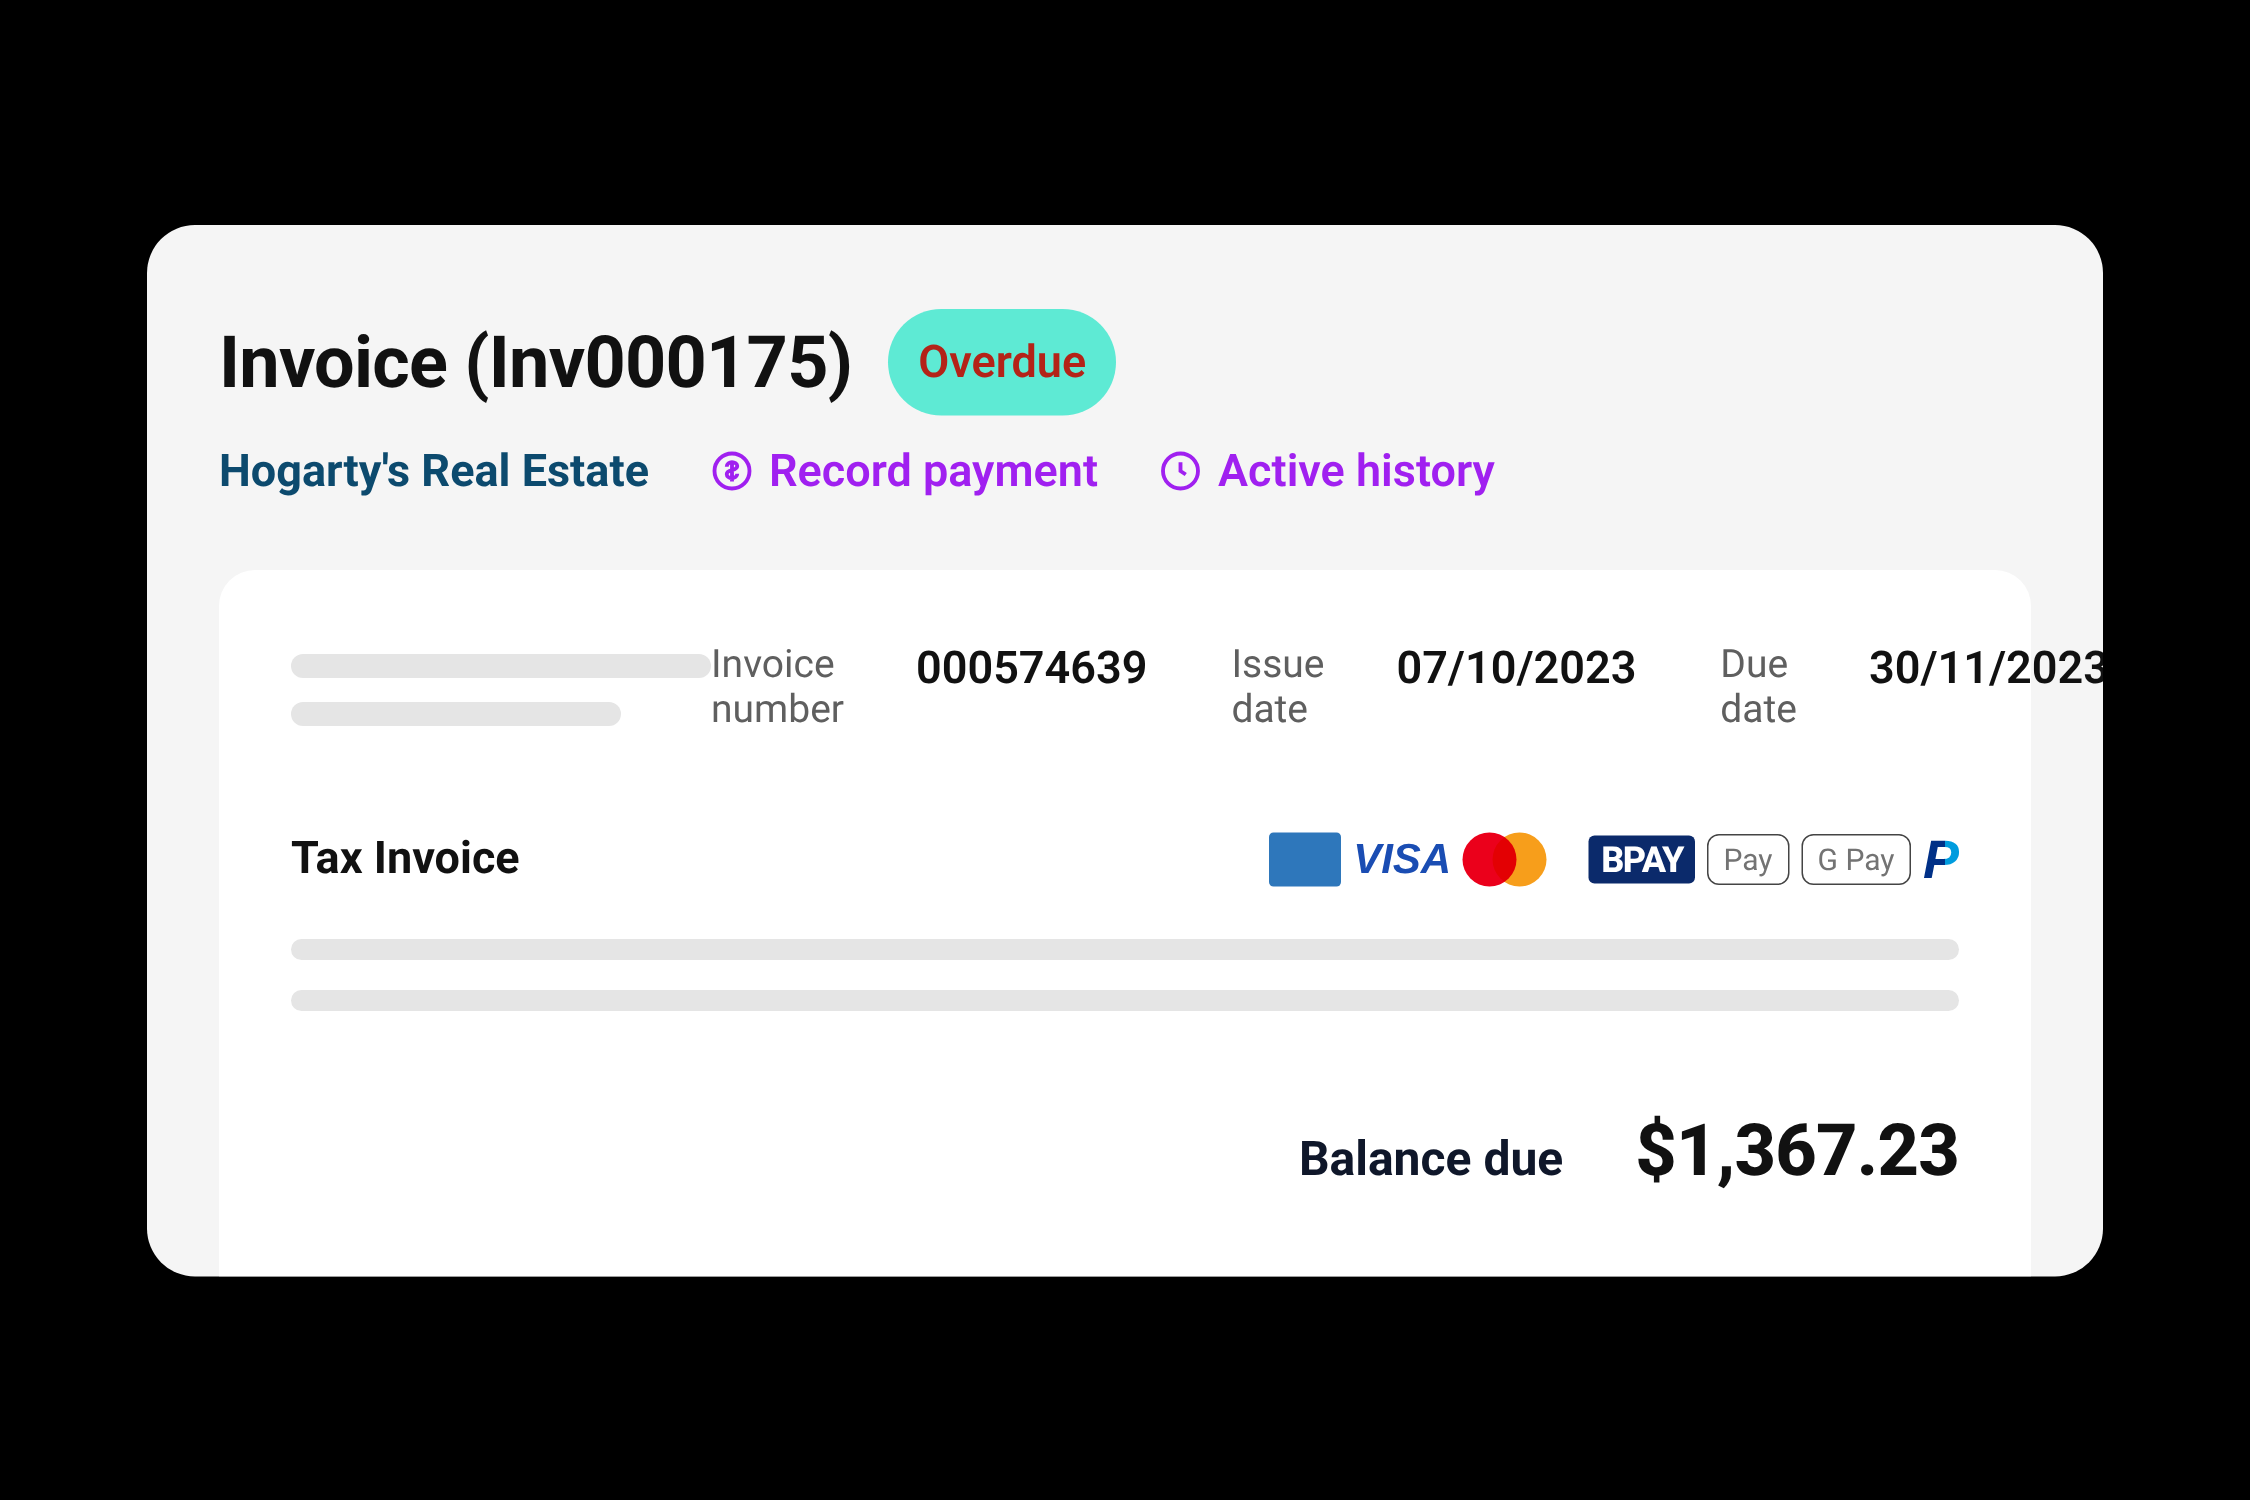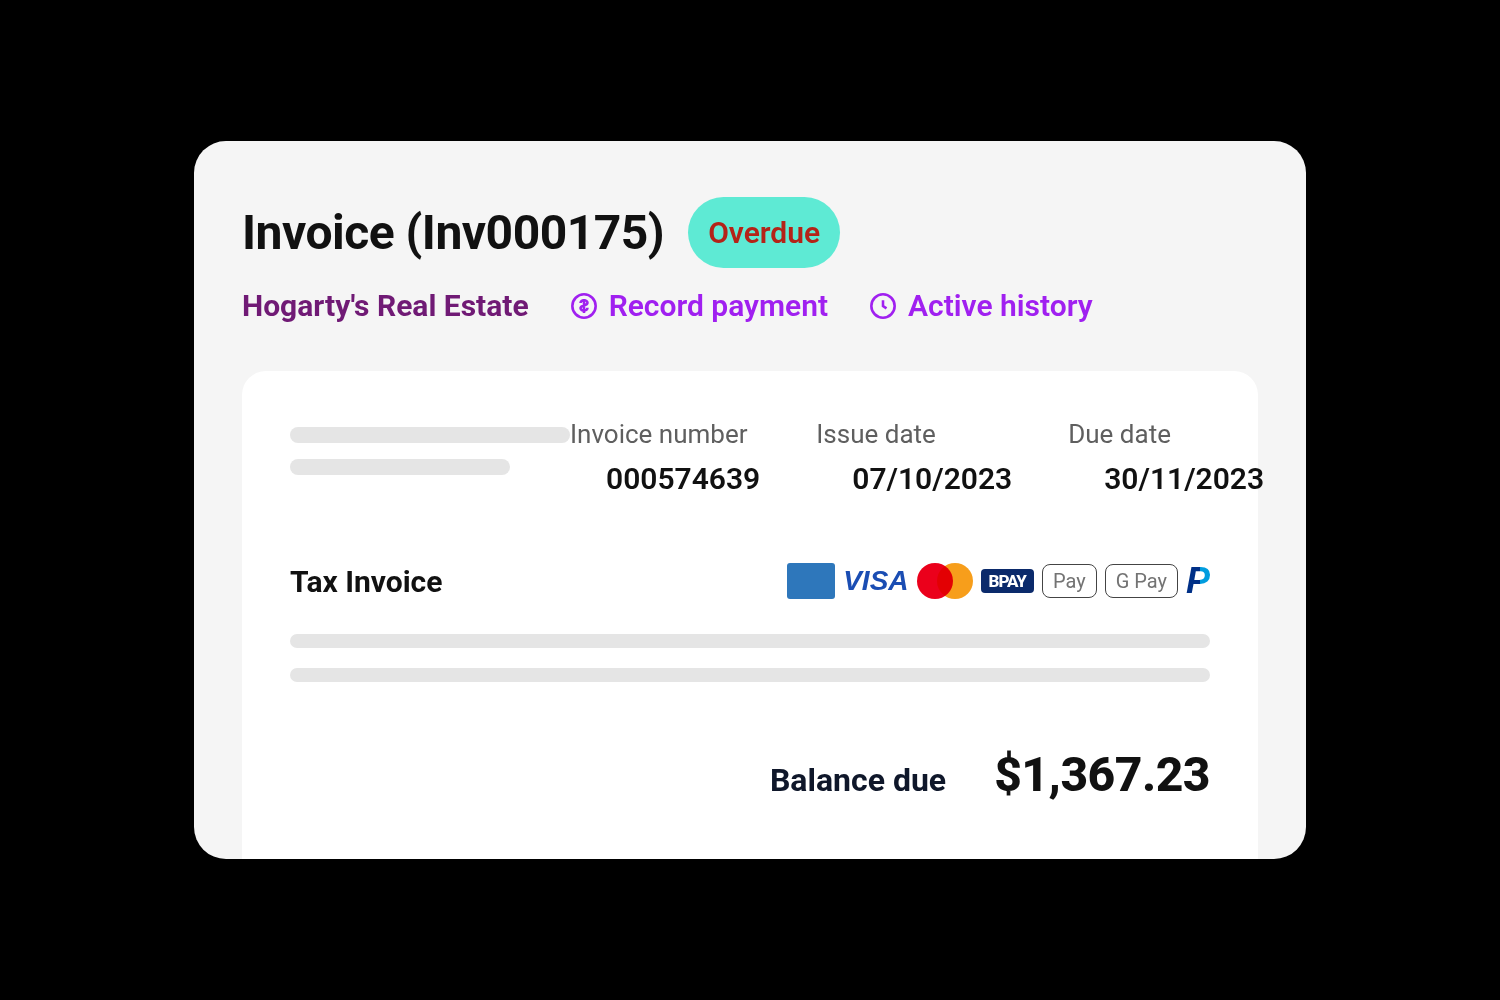--- a/index.html
+++ b/index.html
@@ -6,21 +6,21 @@
   body {
     font-family: -apple-system, BlinkMacSystemFont, "Segoe UI", Roboto, Helvetica, Arial, sans-serif;
     background: #000;
     width: 1500px;
     height: 1000px;
     display: flex;
     align-items: center;
     justify-content: center;
   }
   .outer-card {
-    width: 1112px;
+    width: 1304px;
     background: #f5f5f5;
     border-radius: 32px;
     padding: 56px 48px 0 48px;
     box-shadow: 0 10px 40px rgba(0,0,0,0.25);
     overflow: hidden;
   }
   .header-row {
     display: flex;
     align-items: center;
     gap: 24px;
@@ -42,21 +42,21 @@
   }
   .sub-row {
     display: flex;
     align-items: center;
     gap: 40px;
     margin-bottom: 48px;
   }
   .vendor {
     font-size: 30px;
     font-weight: 700;
-    color: #701a75;
+    color: #0c4a6e;
     text-align: right;
   }
   .action-link {
     display: flex;
     align-items: center;
     gap: 10px;
     color: #a020f0;
     font-size: 30px;
     font-weight: 600;
     cursor: pointer;
@@ -90,21 +90,21 @@
     height: 16px;
   }
   .ph-bar.long { width: 280px; }
   .ph-bar.short { width: 220px; }
   .meta-group {
     display: flex;
     gap: 56px;
   }
   .meta-item {
     display: flex;
-    flex-direction: column;
+    flex-direction: row;
     gap: 12px;
   }
   .meta-label {
     font-size: 26px;
     color: #5f5f5f;
   }
   .meta-value {
     font-size: 30px;
     font-weight: 600;
     color: #111;
@@ -139,22 +139,22 @@
   }
   .logo-mc {
     position: relative; width: 56px; height: 36px;
   }
   .logo-mc::before, .logo-mc::after {
     content: ""; position: absolute; width: 36px; height: 36px; border-radius: 50%; top: 0;
   }
   .logo-mc::before { left: 0; background: #eb001b; }
   .logo-mc::after { right: 0; background: #f79e1b; mix-blend-mode: multiply; }
   .logo-bpay {
-    background: #0b2a6b; color: #fff; font-weight: 800; font-size: 17px;
-    padding: 2px 8px; border-radius: 4px; letter-spacing: -1px;
+    background: #0b2a6b; color: #fff; font-weight: 800; font-size: 24px;
+    padding: 2px 8px; border-radius: 4px; letter-spacing: -1px; margin-left: 20px;
   }
   .logo-apay, .logo-gpay {
     border: 1.5px solid #444; border-radius: 8px; padding: 4px 10px;
     font-size: 20px; font-weight: 400; color: #737373;
   }
   .logo-paypal {
     font-size: 36px; font-weight: 900; font-style: italic;
     background: linear-gradient(90deg, #003087 60%, #009cde 60%);
     -webkit-background-clip: text; background-clip: text; color: transparent;
     font-family: Arial, sans-serif;

